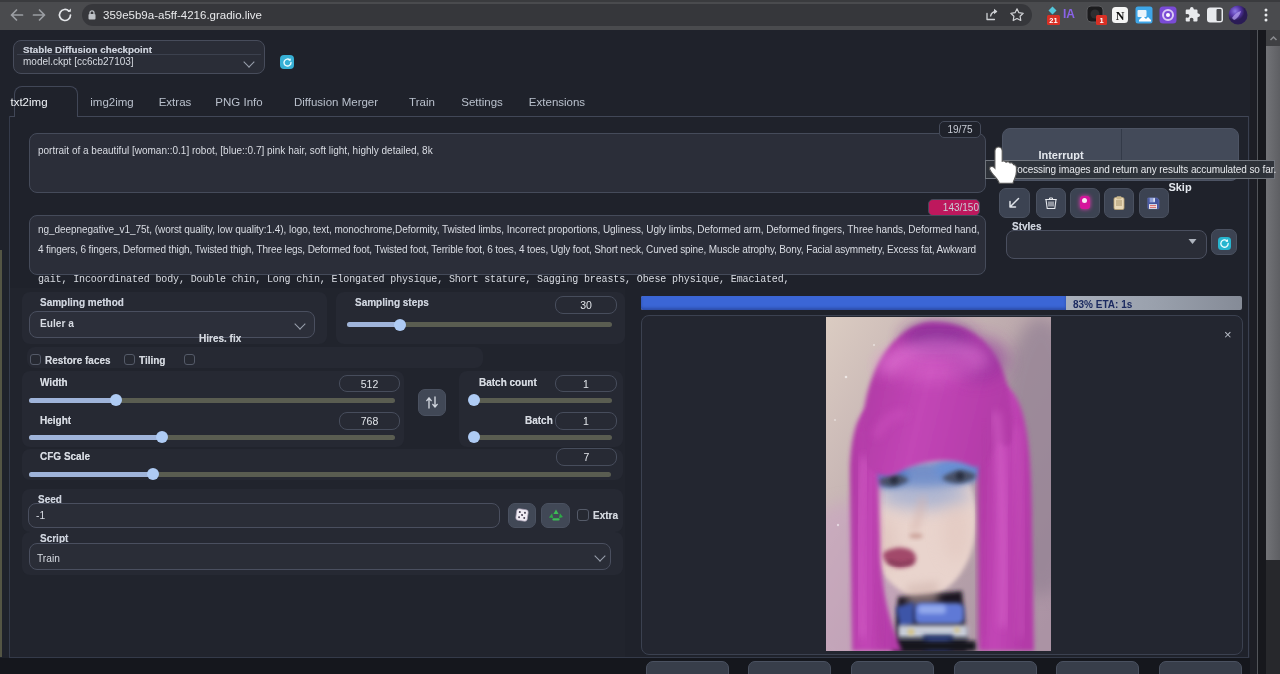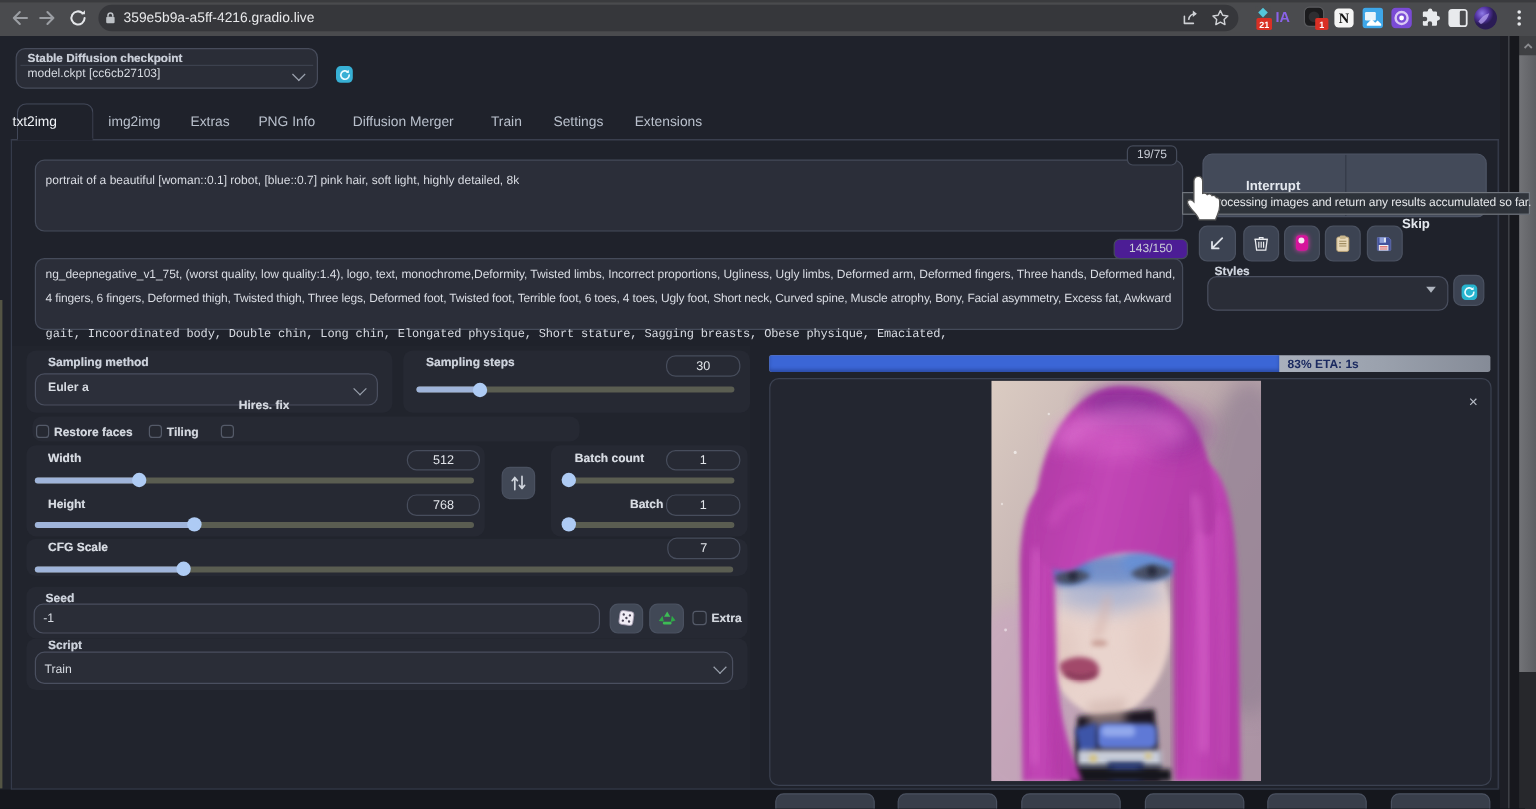--- a/index.html
+++ b/index.html
@@ -141,21 +141,21 @@
 <div class="abs" style="left:1248px;top:116px;width:1px;height:541px;background:#3a4050;"></div>
 
 <div class="abs" style="left:29px;top:133px;width:957px;height:60px;background:#2b2e39;border:1px solid #454b5a;border-radius:8px;box-sizing:border-box;"></div>
 <div class="abs" style="left:38px;top:144.5px;font-size:10px;color:#d9dce3;white-space:nowrap;">portrait of a beautiful [woman::0.1] robot, [blue::0.7] pink hair, soft light, highly detailed, 8k</div>
 <div class="abs" style="left:939px;top:121px;width:42px;height:17px;background:#1f222b;border:1px solid #454b5a;border-radius:5px;box-sizing:border-box;color:#c9cdd6;font-size:10px;text-align:center;line-height:15px;">19/75</div>
 
 <div class="abs" style="left:29px;top:215px;width:957px;height:60px;background:#2b2e39;border:1px solid #454b5a;border-radius:8px;box-sizing:border-box;"></div>
 <div class="abs" style="left:38px;top:223.5px;font-size:10px;color:#d9dce3;white-space:nowrap;letter-spacing:-0.05px;">ng_deepnegative_v1_75t, (worst quality, low quality:1.4), logo, text, monochrome,Deformity, Twisted limbs, Incorrect proportions, Ugliness, Ugly limbs, Deformed arm, Deformed fingers, Three hands, Deformed hand,</div>
 <div class="abs" style="left:38px;top:243.5px;font-size:10px;color:#d9dce3;white-space:nowrap;letter-spacing:-0.13px;">4 fingers, 6 fingers, Deformed thigh, Twisted thigh, Three legs, Deformed foot, Twisted foot, Terrible foot, 6 toes, 4 toes, Ugly foot, Short neck, Curved spine, Muscle atrophy, Bony, Facial asymmetry, Excess fat, Awkward</div>
 <div class="abs" style="left:38px;top:274px;font-size:10px;color:#d9dce3;white-space:nowrap;letter-spacing:-0.13px;font-family:Liberation Mono, monospace;">gait, Incoordinated body, Double chin, Long chin, Elongated physique, Short stature, Sagging breasts, Obese physique, Emaciated,</div>
-<div class="abs" style="left:928px;top:199px;width:62px;height:17px;background:#4c1d95;border:1px solid #454b5a;border-radius:5px;box-sizing:border-box;color:#c9cdd6;font-size:10px;text-align:center;line-height:15px;">143/150</div>
+<div class="abs" style="left:928px;top:199px;width:52px;height:17px;background:#be185d;border:1px solid #454b5a;border-radius:5px;box-sizing:border-box;color:#c9cdd6;font-size:10px;text-align:right;line-height:15px;">143/150</div>
 
 <div class="abs" style="left:1002px;top:128px;width:237px;height:53px;border-radius:8px;overflow:hidden;background:#434a59;border:1px solid #4d5464;box-sizing:border-box;">
   <div style="position:absolute;left:118px;top:0;width:1px;height:53px;background:#333a48;"></div>
 </div>
 <div class="abs" style="left:1061px;top:148.5px;transform:translateX(-50%);font-size:11px;font-weight:600;color:#e4e8ee;">Interrupt</div>
 <div class="abs" style="left:1180px;top:148.5px;transform:translateX(-50%);font-size:11px;font-weight:700;color:#e4e8ee;margin-top:32px;">Skip</div>
 
 <div class="abs" style="left:985px;top:159.5px;width:290px;height:19px;background:rgba(46,50,57,.96);border:1px solid #70757d;box-sizing:border-box;"></div>
 <div class="abs" style="left:1014px;top:163.5px;font-size:10px;color:#e6e8eb;white-space:nowrap;letter-spacing:-0.08px;">rocessing images and return any results accumulated so far.</div>
 

